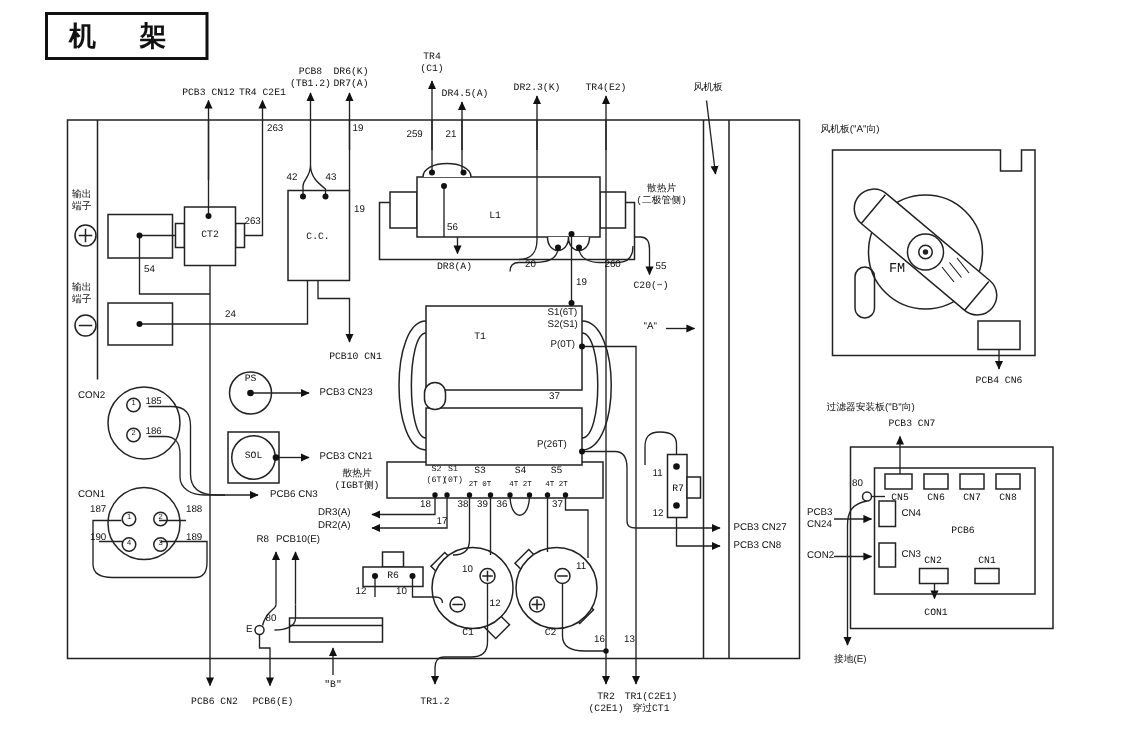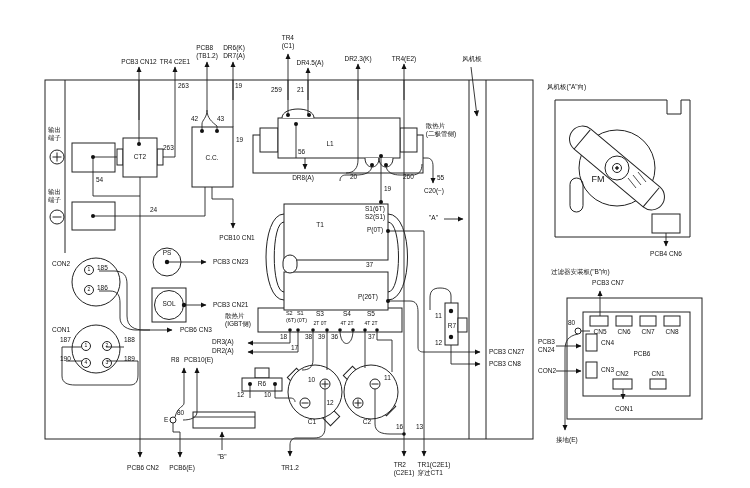--- a/index.html
+++ b/index.html
@@ -1,20 +1,20 @@
 <!DOCTYPE html>
 <html><head>
 <meta charset="utf-8">
 <style>
   html,body{margin:0;padding:0;background:#fff;}
   .stage{position:relative;width:750px;height:488px;background:#fff;overflow:hidden;
          font-family:"Liberation Sans",sans-serif;color:#111;}
   .stage svg{position:absolute;left:0;top:0;}
   #labels div{position:absolute;font-size:6.5px;line-height:1.2;white-space:pre;color:#111;}
-  #labels div.ctr{transform:translateX(-50%);text-align:left;}
+  #labels div.ctr{transform:translateX(-50%);text-align:center;font-family:Liberation Mono, monospace;}
   #labels div.pin{width:8px;height:8px;border:1px solid #222;border-radius:50%;
                   font-size:5px;line-height:7px;text-align:center;white-space:nowrap;}
   .titlebox{position:absolute;left:30px;top:8px;border:2px solid #111;background:#fff;
             padding:2px 14px;font-size:18px;font-weight:bold;letter-spacing:12px;}
 </style>
 </head>
 <body>
 
 <div class="stage">
 
@@ -216,20 +216,21 @@
           <circle cx="313" cy="330" r="1.8"></circle>
         <circle cx="327" cy="330" r="1.8"></circle>
           <circle cx="340" cy="330" r="1.8"></circle>
           <circle cx="353" cy="330" r="1.8"></circle>
         <circle cx="365" cy="330" r="1.8"></circle>
           <circle cx="377" cy="330" r="1.8"></circle>
       </g>
     </g>
   </svg>
 
+  <div class="titlebox">机  架</div>
 
   <div id="labels">
       <div class="ctr" style="left: 139px; top: 58px;">PCB3 CN12</div>
       <div class="ctr" style="left: 175px; top: 58px;">TR4 C2E1</div>
       <div class="ctr" style="left: 207px; top: 44px;">PCB8
 (TB1.2)</div>
       <div class="ctr" style="left: 234px; top: 44px;">DR6(K)
 DR7(A)</div>
       <div class="ctr" style="left: 288px; top: 34px;">TR4
 (C1)</div>

